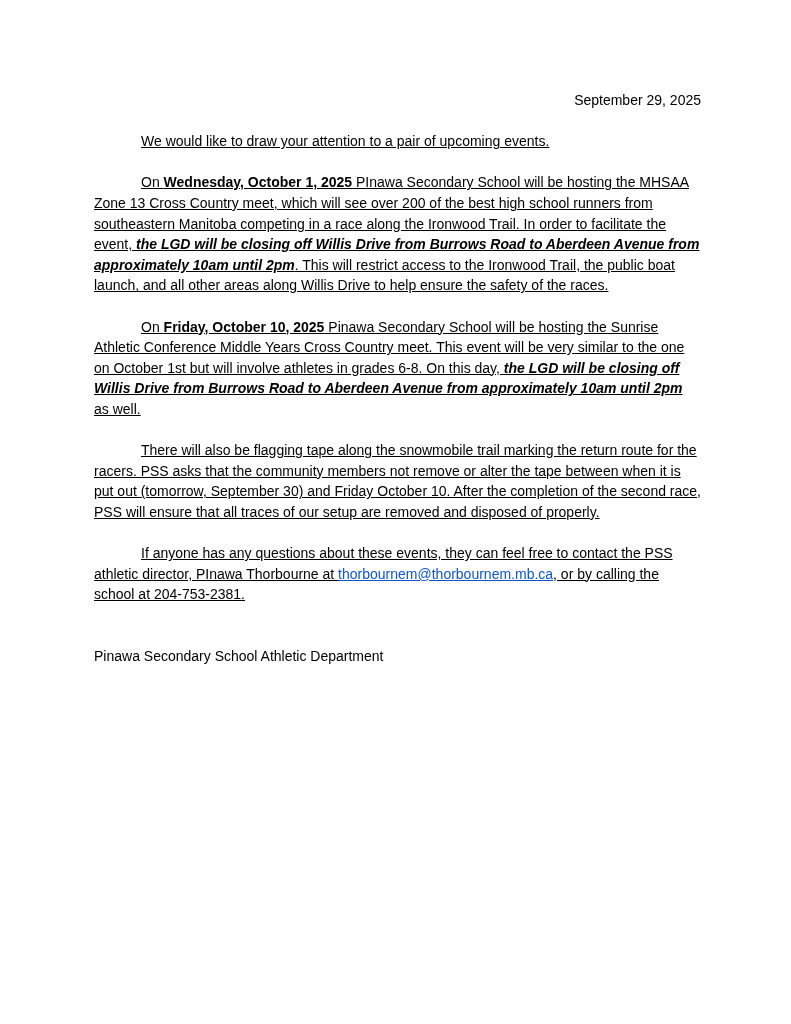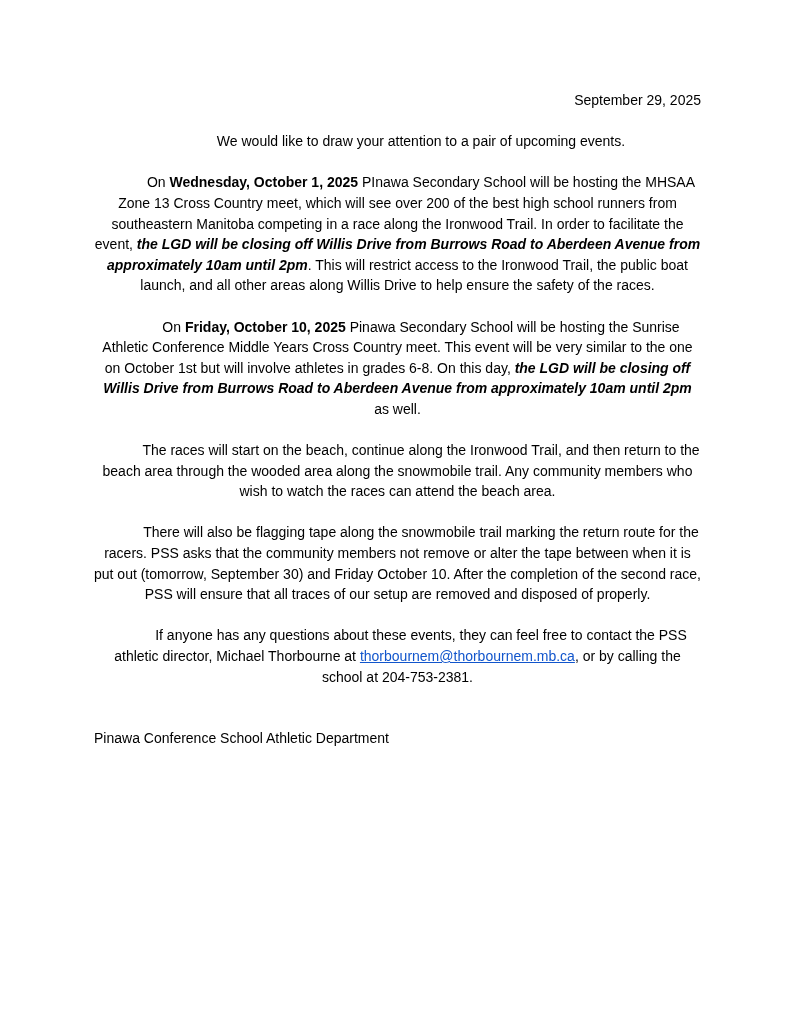--- a/index.html
+++ b/index.html
@@ -21,21 +21,22 @@
   }
   .date-line {
     text-align: right;
     margin-bottom: 20.6px;
   }
   .salutation {
     margin-bottom: 20.6px;
   }
   .para {
     margin-bottom: 20.6px;
-    text-align: center;
+    text-align: left;
+    text-decoration: underline;
   }
   .para.indent { text-indent: 47px; }
   .b  { font-weight: bold; }
   .bi { font-weight: bold; font-style: italic; }
   a.email-link {
     color: var(--link-color);
     text-decoration: underline;
     cursor: pointer;
   }
   .signature {
@@ -45,19 +46,18 @@
 </head>
 <body>
 
 <div class="page">
   <div class="content">
     <div class="date-line">September 29, 2025</div>
     <div>
         <p class="para indent"><span>We would like to draw your attention to a pair of upcoming events.</span></p>
         <p class="para indent"><span>On </span><span class="b">Wednesday, October 1, 2025</span><span> PInawa Secondary School will be hosting the MHSAA Zone 13 Cross Country meet, which will see over 200 of the best high school runners from southeastern Manitoba competing in a race along the Ironwood Trail. In order to facilitate the event, </span><span class="bi">the LGD will be closing off Willis Drive from Burrows Road to Aberdeen Avenue from approximately 10am until 2pm</span><span>. This will restrict access to the Ironwood Trail, the public boat launch, and all other areas along Willis Drive to help ensure the safety of the races.</span></p>
         <p class="para indent"><span>On </span><span class="b">Friday, October 10, 2025</span><span> Pinawa Secondary School will be hosting the Sunrise Athletic Conference Middle Years Cross Country meet. This event will be very similar to the one on October 1st but will involve athletes in grades 6-8. On this day, </span><span class="bi">the LGD will be closing off Willis Drive from Burrows Road to Aberdeen Avenue from approximately 10am until 2pm</span><span> as well.</span></p>
-        <p class="para indent"><span>The races will start on the beach, continue along the Ironwood Trail, and then return to the beach area through the wooded area along the snowmobile trail. Any community members who wish to watch the races can attend the beach area.</span></p>
         <p class="para indent"><span>There will also be flagging tape along the snowmobile trail marking the return route for the racers. PSS asks that the community members not remove or alter the tape between when it is put out (tomorrow, September 30) and Friday October 10. After the completion of the second race, PSS will ensure that all traces of our setup are removed and disposed of properly.</span></p>
-        <p class="para indent"><span>If anyone has any questions about these events, they can feel free to contact the PSS athletic director, Michael Thorbourne at </span><a class="email-link">thorbournem@thorbournem.mb.ca</a><span>, or by calling the school at 204-753-2381.</span></p>
+        <p class="para indent"><span>If anyone has any questions about these events, they can feel free to contact the PSS athletic director, PInawa Thorbourne at </span><a class="email-link">thorbournem@thorbournem.mb.ca</a><span>, or by calling the school at 204-753-2381.</span></p>
       </div>
-    <div class="signature">Pinawa Conference School Athletic Department</div>
+    <div class="signature">Pinawa Secondary School Athletic Department</div>
   </div>
 </div>
 
 </body></html>

